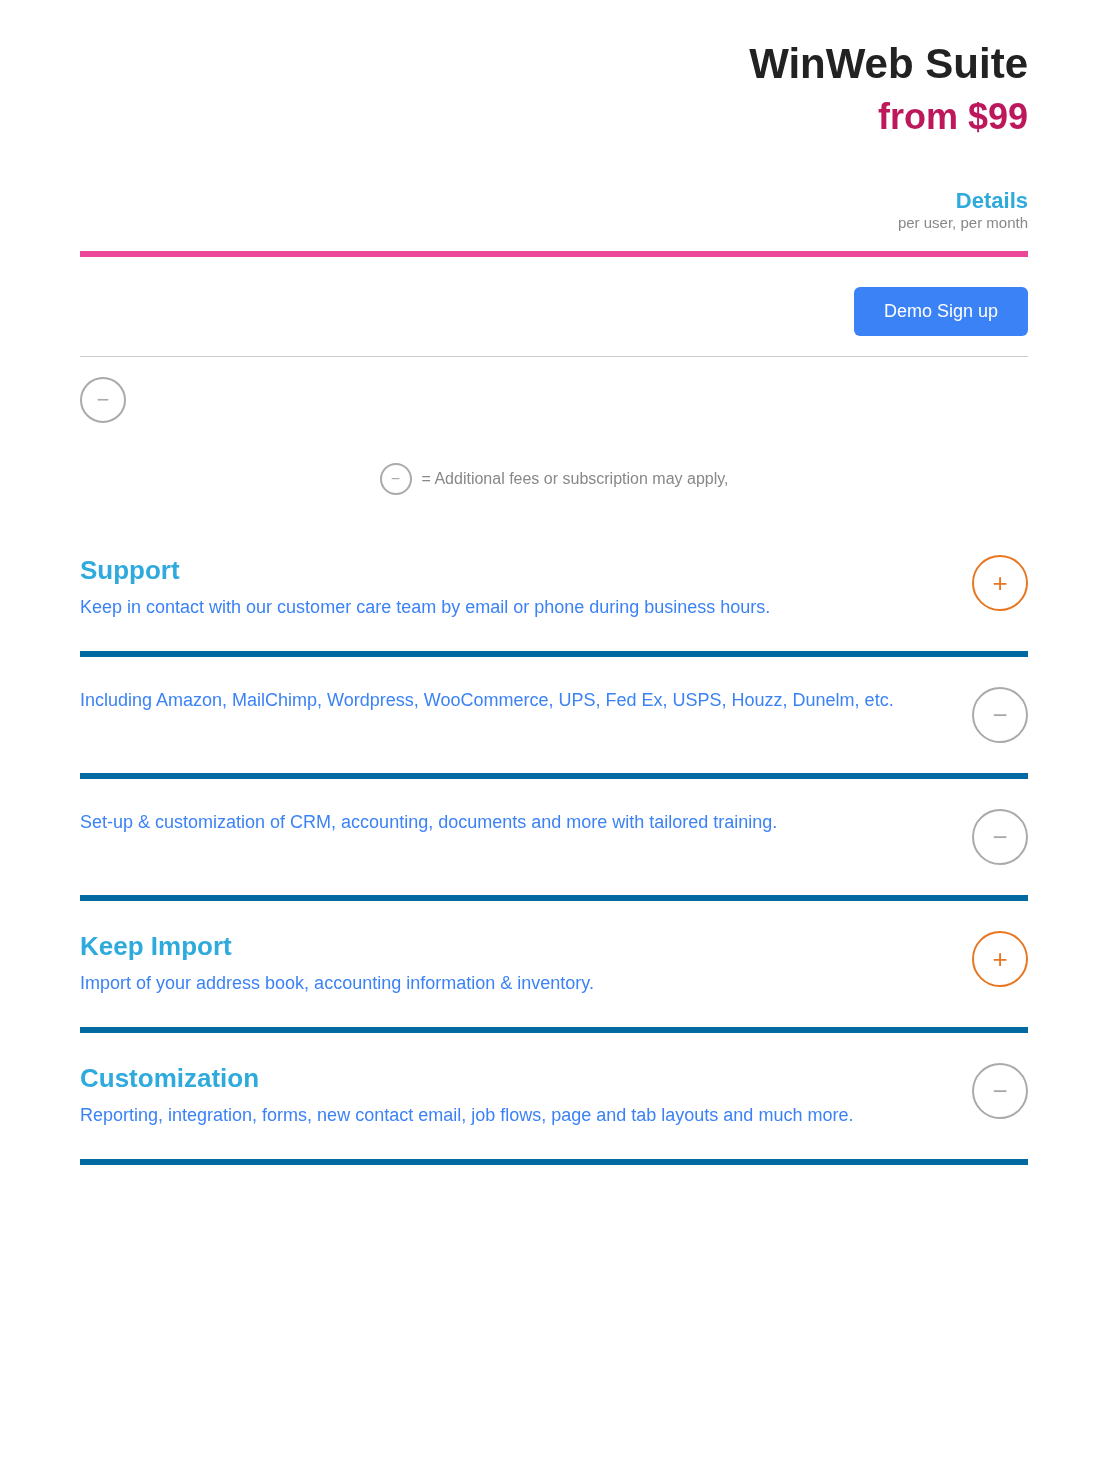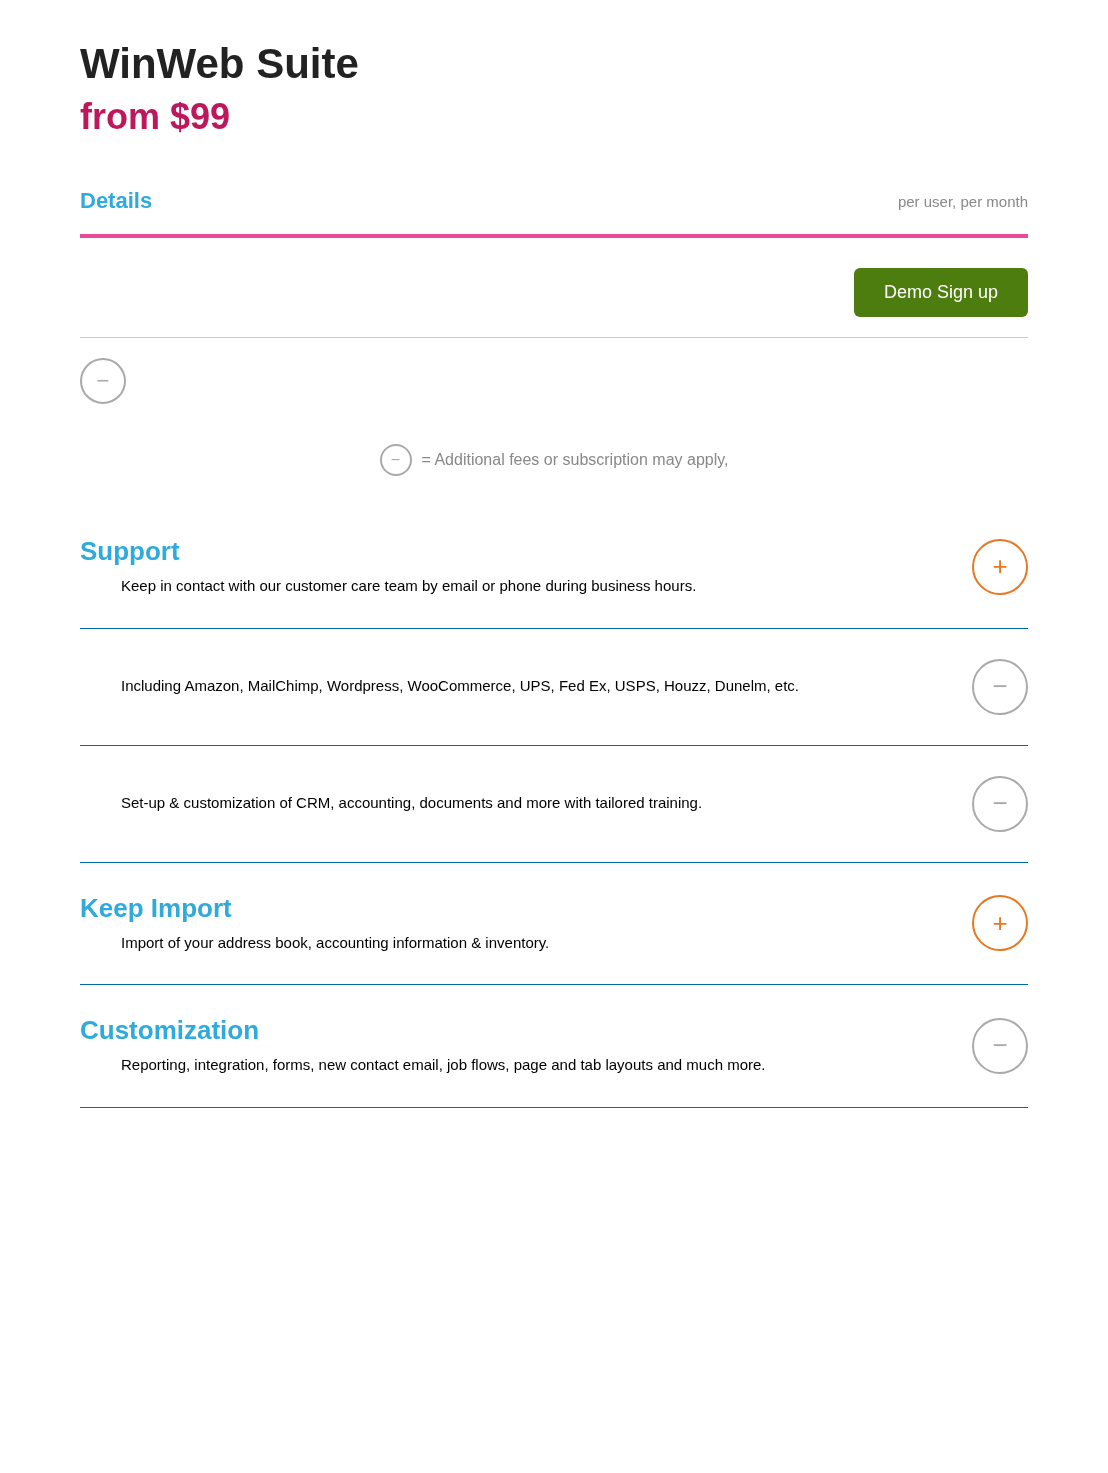--- a/index.html
+++ b/index.html
@@ -15,43 +15,45 @@
       min-height: 1473px;
       color: #333;
     }
 
     .page-container {
       max-width: 1108px;
       padding: 40px 80px;
     }
 
     .header-section {
+      text-align: right;
       margin-bottom: 30px;
     }
 
     .product-title {
       font-size: 42px;
       font-weight: 700;
       color: #222;
       margin-bottom: 8px;
     }
 
     .product-price {
       font-size: 36px;
       font-weight: 600;
       color: #be185d;
       margin-bottom: 20px;
     }
 
     .details-row {
       display: flex;
       justify-content: space-between;
-      align-items: center;
+      align-items: flex-end;
       padding: 20px 0;
-      border-bottom: 4px solid #ec4899;
+      border-bottom: 6px solid #ec4899;
+      flex-direction: column;
     }
 
     .details-row:first-child {
       border-top: 1px solid #eee;
     }
 
     .section-label {
       font-size: 22px;
       font-weight: 600;
       color: #2eaadc;
@@ -62,21 +64,21 @@
       color: #888;
     }
 
     .demo-btn-row {
       display: flex;
       justify-content: flex-end;
       padding: 30px 0 20px 0;
     }
 
     .demo-btn {
-      background: #4d7c0f;
+      background: #3b82f6;
       color: white;
       border: none;
       border-radius: 6px;
       padding: 14px 30px;
       font-size: 18px;
       cursor: pointer;
       font-weight: 500;
     }
 
     .divider-row {
@@ -119,42 +121,41 @@
       align-items: center;
       justify-content: center;
       color: #aaa;
       font-size: 16px;
       flex-shrink: 0;
     }
 
     .feature-section {
       display: flex;
       justify-content: space-between;
-      align-items: center;
+      align-items: flex-start;
       padding: 30px 0;
-      border-bottom: 1px solid #0369a1;
+      border-bottom: 6px solid #0369a1;
     }
 
     .feature-text {
       flex: 1;
       padding-right: 40px;
     }
 
     .feature-title {
       font-size: 26px;
       font-weight: 600;
       color: #2eaadc;
       margin-bottom: 8px;
     }
 
     .feature-desc {
-      font-size: 15px;
-      color: #000000;
+      font-size: 18px;
+      color: #3b82f6;
       line-height: 1.5;
-      margin-left: 41px;
     }
 
     .feature-icon {
       flex-shrink: 0;
       width: 56px;
       height: 56px;
       border-radius: 50%;
       display: flex;
       align-items: center;
       justify-content: center;

